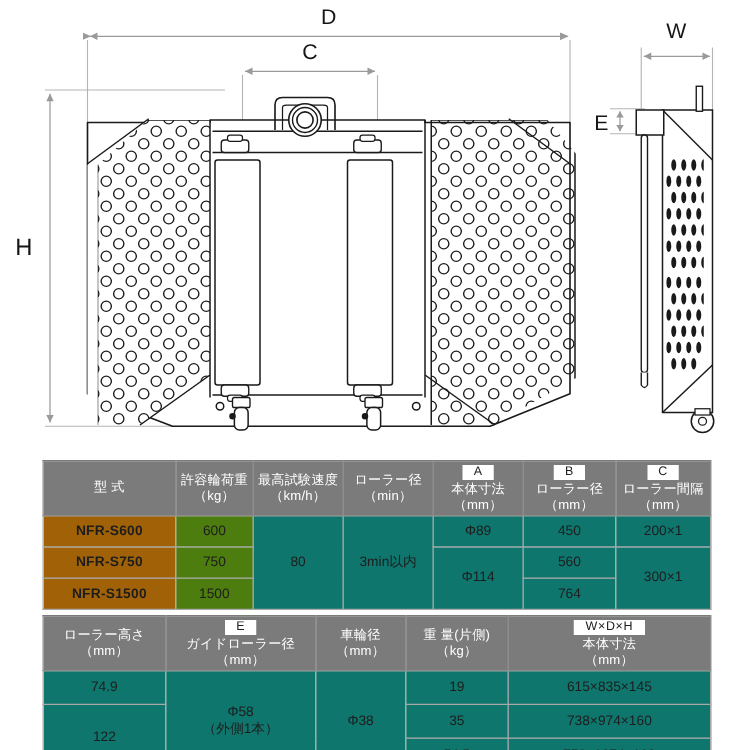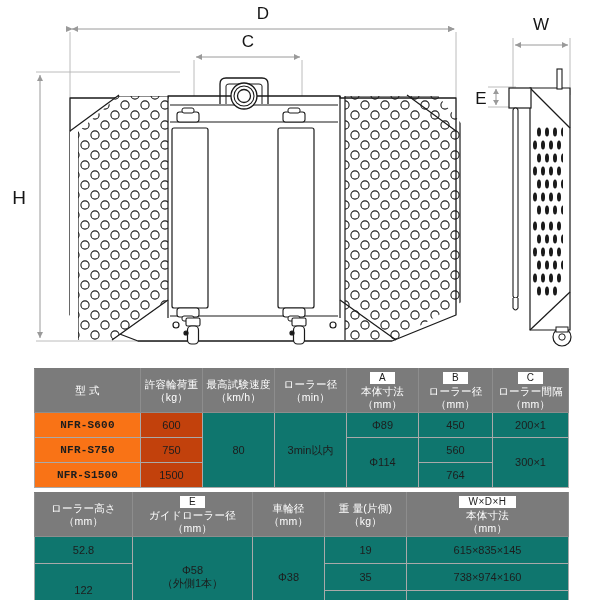--- a/index.html
+++ b/index.html
@@ -70,26 +70,25 @@
     line-height: 12px;
     padding: 0 9px;
     margin-bottom: 1px;
     font-family: "Liberation Sans", sans-serif;
     letter-spacing: 0.5px;
   }
   .hdr-line { display: block; }
   .model-cell {
     font-weight: bold;
     font-size: 13px;
-    background: #f97316;
+    background: #a16207;
     letter-spacing: 0.2px;
-    font-family: Liberation Mono, monospace;
   }
   .load-cell {
-    background: #c2410c;
+    background: #4d7c0f;
     font-size: 12px;
   }
   .plain-cell { font-size: 12px; background: #0f766e; }
 </style>
 </head>
 <body>
 
 <div id="drawing-area">
   <svg width="600" height="362" viewBox="0 0 600 362" xmlns="http://www.w3.org/2000/svg">
     <defs>
@@ -432,21 +431,21 @@
       </th>
       <th>
         <span class="dim-tag">W×D×H</span>
         <span class="hdr-line">本体寸法</span>
         <span class="hdr-line">（mm）</span>
       </th>
     </tr>
   </thead>
   <tbody>
     <tr>
-      <td class="plain-cell">52.8</td>
+      <td class="plain-cell">74.9</td>
       <td class="plain-cell" rowspan="3">
         <span class="hdr-line">Φ58</span>
         <span class="hdr-line">（外側1本）</span>
       </td>
       <td class="plain-cell" rowspan="3">Φ38</td>
       <td class="plain-cell">19</td>
       <td class="plain-cell">615×835×145</td>
     </tr>
     <tr>
       <td class="plain-cell" rowspan="2">122</td>

